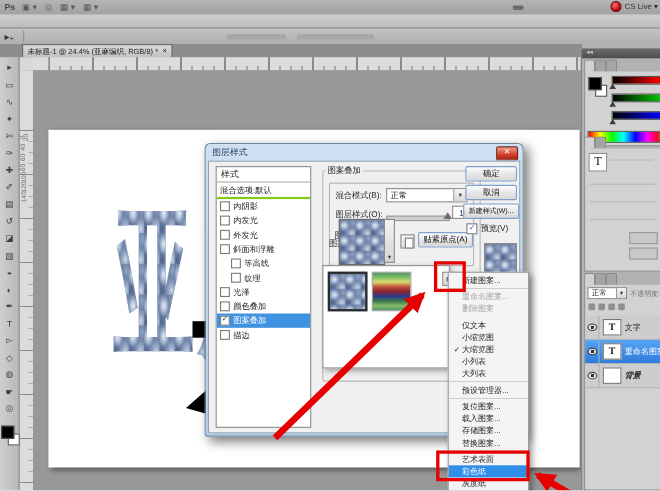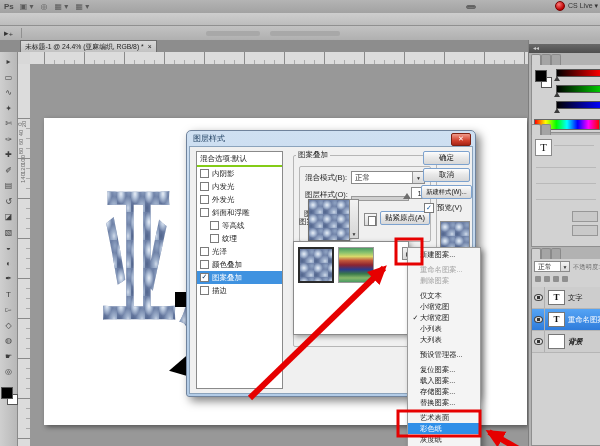--- a/index.html
+++ b/index.html
@@ -278,20 +278,21 @@
   <div class="abs ctext bubbles">亚麻</div>
   <div class="abs blackbox"></div>
   <div class="abs blacktri"></div>
 
   <div class="abs dialog">
     <div class="dtitle">图层样式</div>
     <div class="dclose">✕</div>
     <div class="dbody">
 
       <div class="slist">
+        <div class="shead">样式</div>
         <div>
 
         <div class="srow plain head2">
 
             <span>混合选项:默认</span>
           </div>
             <div class="srow">
             <span class="cb">
                 <i></i>
               </span>

